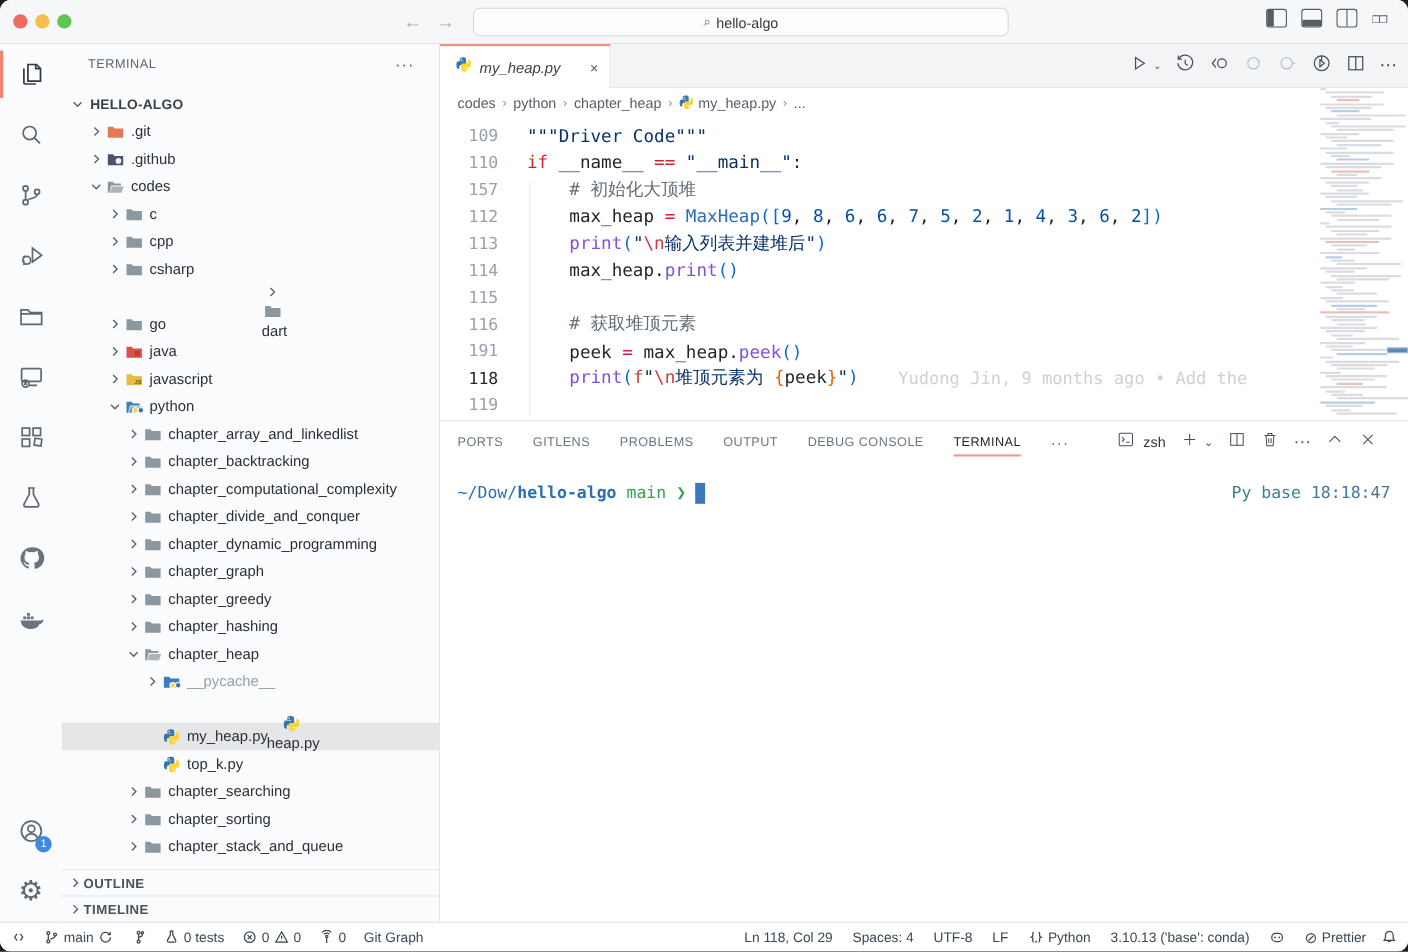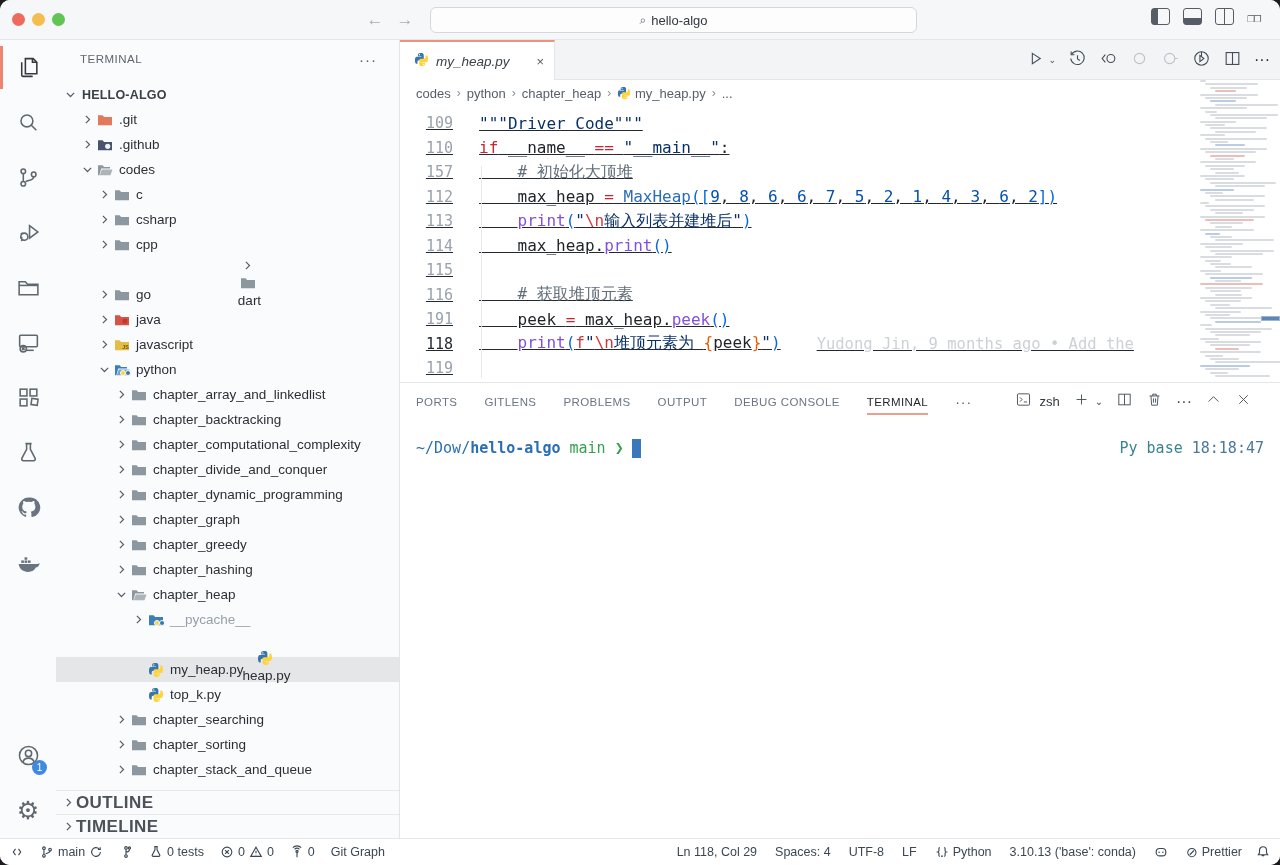--- a/index.html
+++ b/index.html
@@ -43,21 +43,21 @@
   .tree-row{height:25px;display:flex;align-items:center;white-space:nowrap;}
   .tree-row.sel{background:#e4e6e8;}
   .tree-row .chev{width:16px;flex:0 0 16px;display:flex;align-items:center;justify-content:center;}
   .tree-row .chev svg{width:13px;height:13px;}
   .tree-row .ticon{width:20px;flex:0 0 20px;display:flex;align-items:center;justify-content:center;position:relative;}
   .tree-row .ticon svg{width:16px;height:16px;}
   .tree-row .lbl{margin-left:4px;color:#2b3036;}
   .tree-row .lbl.dim{color:#979fa8;}
   .tree-row.root .lbl{font-weight:bold;font-size:12.5px;letter-spacing:.2px;color:#3a4046;}
   .sb-section{position:absolute;left:0;right:0;height:24px;border-top:1px solid #e7e9ec;display:flex;align-items:center;
-              font-size:17px;font-weight:bold;letter-spacing:.4px;color:#4c5258;background:#fafbfc;}
+              font-size:12px;font-weight:bold;letter-spacing:.4px;color:#4c5258;background:#fafbfc;}
   .sb-section .chev{width:16px;margin-left:4px;display:flex;justify-content:center;}
   .sb-section .chev svg{width:13px;height:13px;}
   #sec-outline{bottom:24px;} #sec-timeline{bottom:0;}
   
   #editor{position:absolute;left:400px;top:40px;width:880px;height:342px;background:#fff;}
   #tabstrip{position:absolute;left:0;top:0;right:0;height:40px;background:#f3f4f6;border-bottom:1px solid #e4e6e9;display:flex;}
   #tab-active{width:155px;height:40px;background:#fff;border-top:2.5px solid #f09180;border-right:1px solid #e4e6e9;
               display:flex;align-items:center;padding:0 10px 0 14px;gap:7px;margin-bottom:-1px;}
   #tab-active .tab-label{font-style:italic;font-size:13.5px;color:#3b4148;}
   #tab-active .tab-close{margin-left:auto;color:#555d66;font-size:13px;}
@@ -65,21 +65,21 @@
   #editor-actions svg{width:19px;height:19px;stroke:#454d57;fill:none;stroke-width:1.4;}
   #editor-actions .faded svg{stroke:#bcc3cb;}
   #editor-actions .mini{font-size:9px;color:#454d57;margin-left:-9px;}
   #breadcrumbs{position:absolute;left:0;top:40px;right:0;height:26px;display:flex;align-items:center;gap:6px;
                padding-left:16px;font-size:13px;color:#57606a;background:#fff;}
   #breadcrumbs .sep{color:#8a939c;font-size:12px;}
   #breadcrumbs .crumb-icon svg{width:14px;height:14px;vertical-align:-2px;}
   
   #code-region{position:absolute;left:0;top:66px;right:88px;bottom:0;overflow:hidden;
                font-family:"DejaVu Sans Mono",monospace;font-size:16px;}
-  #code-lines{padding-top:5px;text-decoration:underline;}
+  #code-lines{padding-top:5px;}
   .code-line{height:24.5px;display:flex;align-items:center;white-space:pre;}
   .code-line .ln{flex:0 0 70px;text-align:right;padding-right:17px;font-size:15px;color:#99a2ac;}
   .code-line .ln.active{color:#24292f;}
   .code-line .src{padding-left:9px;}
   #indent-guide{position:absolute;left:81px;top:60px;height:212px;width:1px;background:#e7e9ec;}
   .tk-kw{color:#cf222e;} .tk-op{color:#cf222e;} .tk-esc{color:#d1393e;}
   .tk-str{color:#0a3069;} .tk-fn{color:#8250df;} .tk-cls{color:#2b6cb8;}
   .tk-num{color:#0550ae;} .tk-br{color:#0969da;} .tk-brace{color:#e36209;}
   .tk-cmt{color:#626e7a;} .tk-pl{color:#1f2328;}
   .blame{color:#ccd1d8;margin-left:36px;font-size:15.5px;}
@@ -294,34 +294,34 @@
           <span class="chev">
             <svg viewBox="0 0 16 16" xmlns="http://www.w3.org/2000/svg">
               <path d="M6 3.5 10.5 8 6 12.5" fill="none" stroke="#57606a" stroke-width="1.5"></path>
             </svg>
           </span>
           <span class="ticon">
             <svg viewBox="0 0 16 16" xmlns="http://www.w3.org/2000/svg">
               <path d="M1 3.2h4.6l1.5 1.7H15v8.3H1z" fill="#8d97a0"></path>
             </svg>
           </span>
+          <span class="lbl">cpp</span>
+        </div>
+        <div class="tree-row" style="padding-left: 40px;">
+          <span class="chev">
+            <svg viewBox="0 0 16 16" xmlns="http://www.w3.org/2000/svg">
+              <path d="M6 3.5 10.5 8 6 12.5" fill="none" stroke="#57606a" stroke-width="1.5"></path>
+            </svg>
+          </span>
+          <span class="ticon">
+            <svg viewBox="0 0 16 16" xmlns="http://www.w3.org/2000/svg">
+              <path d="M1 3.2h4.6l1.5 1.7H15v8.3H1z" fill="#8d97a0"></path>
+            </svg>
+          </span>
           <span class="lbl">csharp</span>
-        </div>
-        <div class="tree-row" style="padding-left: 40px;">
-          <span class="chev">
-            <svg viewBox="0 0 16 16" xmlns="http://www.w3.org/2000/svg">
-              <path d="M6 3.5 10.5 8 6 12.5" fill="none" stroke="#57606a" stroke-width="1.5"></path>
-            </svg>
-          </span>
-          <span class="ticon">
-            <svg viewBox="0 0 16 16" xmlns="http://www.w3.org/2000/svg">
-              <path d="M1 3.2h4.6l1.5 1.7H15v8.3H1z" fill="#8d97a0"></path>
-            </svg>
-          </span>
-          <span class="lbl">cpp</span>
         </div>
         <div class="tree-row" style="padding-left: 40px; flex-direction: column;">
           <span class="chev">
             <svg viewBox="0 0 16 16" xmlns="http://www.w3.org/2000/svg">
               <path d="M6 3.5 10.5 8 6 12.5" fill="none" stroke="#57606a" stroke-width="1.5"></path>
             </svg>
           </span>
           <span class="ticon">
             <svg viewBox="0 0 16 16" xmlns="http://www.w3.org/2000/svg">
               <path d="M1 3.2h4.6l1.5 1.7H15v8.3H1z" fill="#8d97a0"></path>

